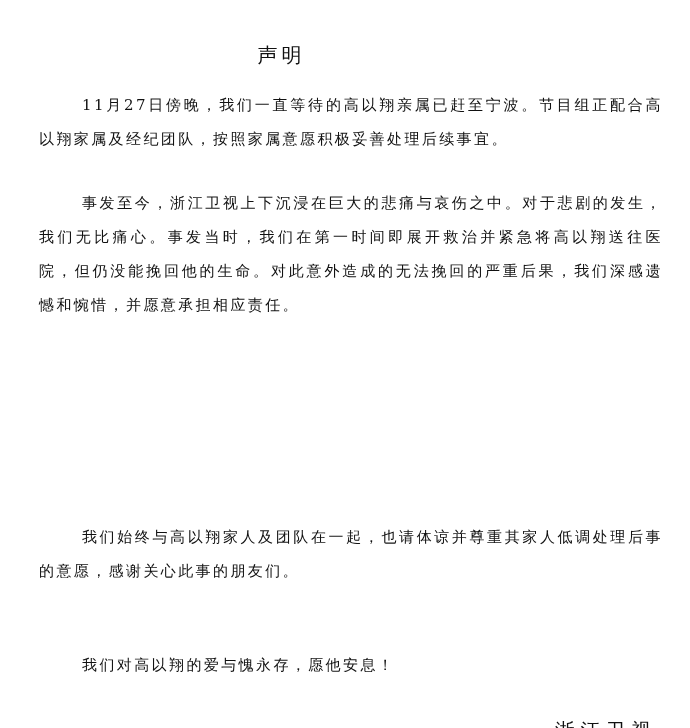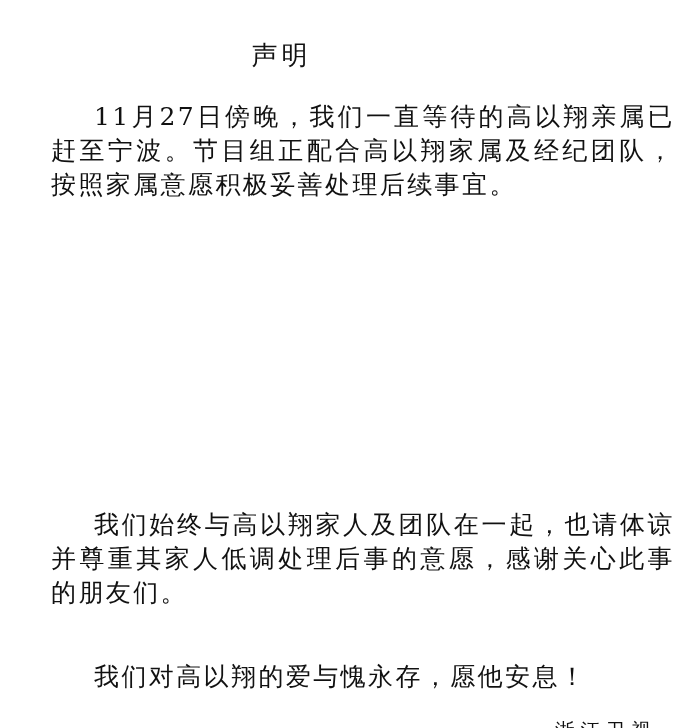--- a/index.html
+++ b/index.html
@@ -21,54 +21,55 @@
       top: 0;
       width: 690px;
       height: 728px;
     }
     .title {
       position: absolute;
       left: 0;
       top: 40px;
       width: 563px;
       text-align: center;
-      font-size: 26px;
+      font-size: 20px;
       letter-spacing: 4px;
       line-height: 30px;
     }
     .para {
       position: absolute;
       left: 35px;
       width: 624px;
-      font-size: 25px;
+      font-size: 15px;
       line-height: 34px;
       letter-spacing: 2.4px;
       text-indent: 43px;
       text-align: justify;
-      margin: 16px;
+      margin: 4px;
     }
     .p1 { top: 84px; }
     .p2 { top: 182px; }
     .p3 { top: 350px; }
-    .p4 { top: 492px; }
+    .p4 { top: 516px; }
     .p5 { top: 644px; }
     .signature {
       position: absolute;
       left: 555px;
       top: 716px;
       font-size: 19.5px;
       letter-spacing: 6px;
       line-height: 30px;
       white-space: nowrap;
     }
   </style>
 </head>
 <body>
 
 <div class="doc">
   <div class="title">声明</div>
 
   <p class="para p1">11月27日傍晚，我们一直等待的高以翔亲属已赶至宁波。节目组正配合高以翔家属及经纪团队，按照家属意愿积极妥善处理后续事宜。</p>
+  <p class="para p2">事发至今，浙江卫视上下沉浸在巨大的悲痛与哀伤之中。对于悲剧的发生，我们无比痛心。事发当时，我们在第一时间即展开救治并紧急将高以翔送往医院，但仍没能挽回他的生命。对此意外造成的无法挽回的严重后果，我们深感遗憾和惋惜，并愿意承担相应责任。</p>
   <p class="para p4">我们始终与高以翔家人及团队在一起，也请体谅并尊重其家人低调处理后事的意愿，感谢关心此事的朋友们。</p>
   <p class="para p5">我们对高以翔的爱与愧永存，愿他安息！</p>
 
   <div class="signature">浙江卫视</div>
 </div>
 
 </body></html>

